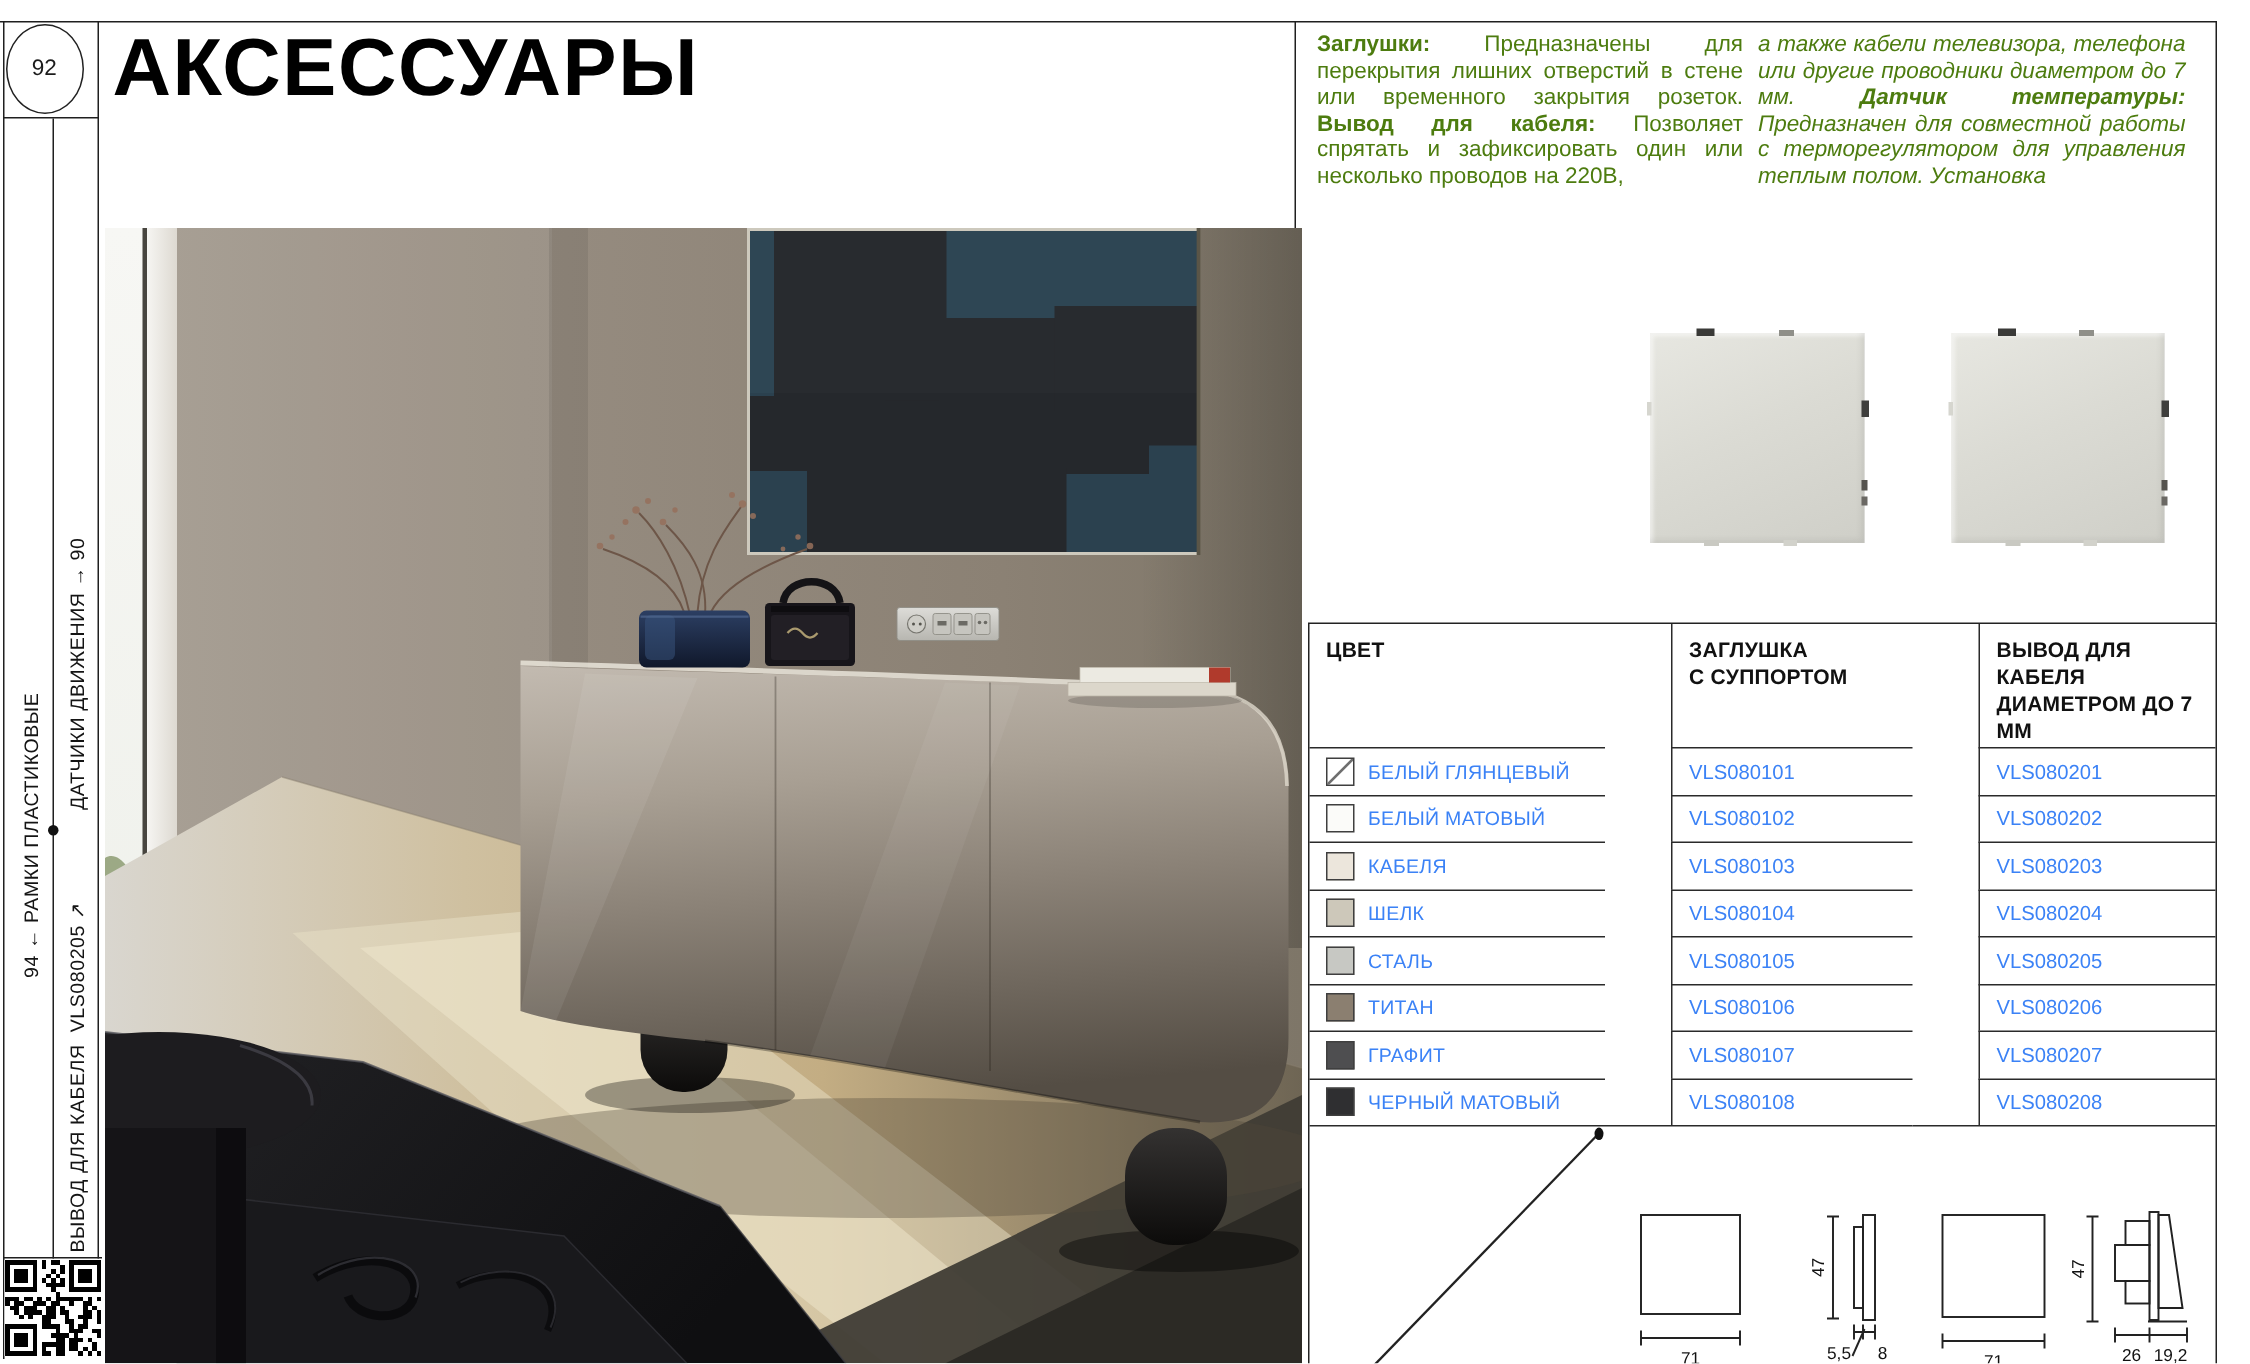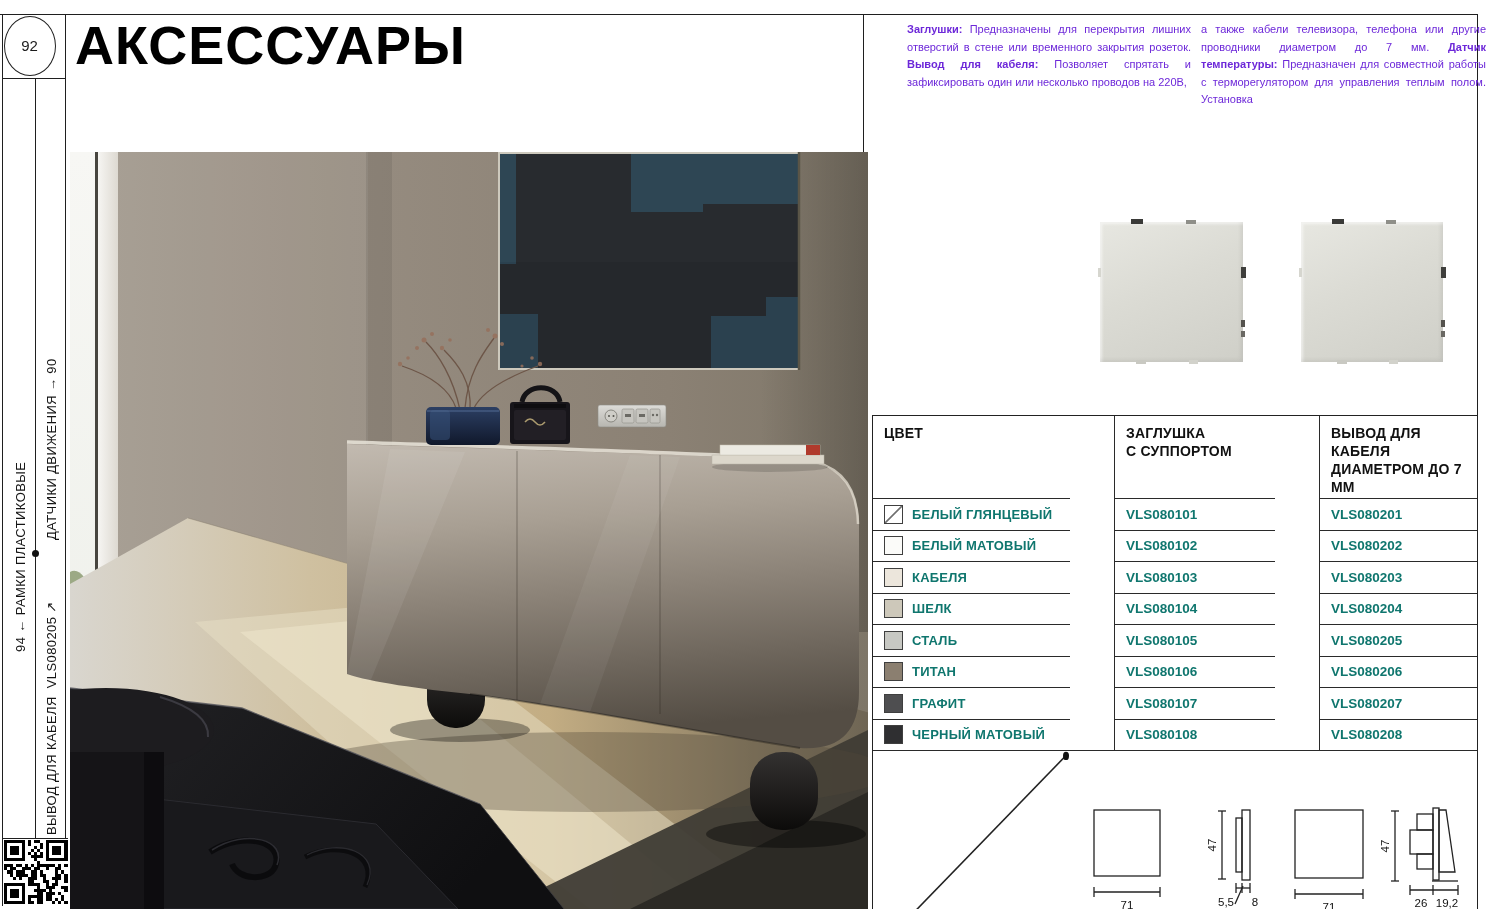--- a/index.html
+++ b/index.html
@@ -14,45 +14,45 @@
   #title{position:absolute;left:75px;top:16px;font-size:54px;line-height:1.1;font-weight:700;
     letter-spacing:1px;color:#000000;}
   
   .vnav{position:absolute;transform-origin:0 0;transform:rotate(-90deg);font-size:13px;
     letter-spacing:.4px;white-space:pre;color:#141414;height:22px;line-height:22px;}
   #nav-dot{position:absolute;left:31.5px;top:550px;width:7px;height:7px;border-radius:50%;background:#111;}
   
   #qr{position:absolute;left:2.5px;top:840px;width:65px;height:64px;background:#fff;}
   #qr svg{width:100%;height:100%;display:block;}
   
-  .desc{position:absolute;top:21px;font-size:11px;line-height:17.5px;text-align:justify;color:#6d28d9;margin-left:29px;}
+  .desc{position:absolute;top:21px;font-size:15px;line-height:17.5px;text-align:justify;color:#4d7c0f;}
   .desc b{font-weight:700;}
   #desc-col1{left:878px;width:284px;}
-  #desc-col2{left:1172px;width:285px;}
+  #desc-col2{left:1172px;width:285px;font-style:italic;}
   
   .plate{position:absolute;top:222px;height:140px;background:linear-gradient(155deg,#e7e7e1 0%,#dbdbd4 45%,#cfcfc8 100%);
     box-shadow:inset -2px -2px 4px rgba(0,0,0,.07), inset 2px 2px 3px rgba(255,255,255,.6);}
   #plate1{left:1100px;width:143px;} #plate2{left:1301px;width:142px;}
   .tab{position:absolute;}
   .t1{left:22%;top:-3px;width:12px;height:5px;background:#3a3a38;}
   .t2{left:60%;top:-2px;width:10px;height:4px;background:#8f8f89;}
   .t3{right:-3px;top:32%;width:5px;height:11px;background:#3f3f3d;}
   .t4{right:-2px;top:70%;width:4px;height:7px;background:#55534e;}
   .t5{right:-2px;top:78%;width:4px;height:6px;background:#6b6964;}
   .t6{left:25%;bottom:-2px;width:10px;height:4px;background:#c9c9c2;}
   .t7{left:62%;bottom:-2px;width:9px;height:4px;background:#d2d2cb;}
   .t8{left:-2px;top:33%;width:3px;height:9px;background:#d6d6cf;}
   
   #ptable{position:absolute;left:872px;top:415px;width:606px;height:541px;border:1.5px solid #222;
     box-sizing:border-box;display:grid;grid-template-columns:197px 205px 1fr;
     grid-template-rows:82px repeat(8,31.5px) 1fr;background:#fff;}
   .th{font-weight:700;font-size:14px;line-height:1.28;padding:9px 11px;white-space:pre-line;
     letter-spacing:.2px;color:#111;}
   .bl{border-left:1px solid #2a2a2a;margin-left:44px;}
-  .td{border-top:1px solid #2a2a2a;display:flex;align-items:center;padding:0 11px;font-size:13.5px;color:#0f766e;font-weight:bold;}
+  .td{border-top:1px solid #2a2a2a;display:flex;align-items:center;padding:0 11px;font-size:13.5px;color:#3b82f6;}
   .sw{width:19px;height:19px;border:1px solid #3f3f3f;box-sizing:border-box;margin-right:9px;flex:none;}
   .sw.glossy{background-image:linear-gradient(135deg,#fff 45%,#6f6f6f 48%,#6f6f6f 52%,#fff 55%);}
   .lbl{font-size:13px;letter-spacing:.2px;}
   .bd{border-top:1px solid #2a2a2a;position:relative;}
   .bd svg{position:absolute;inset:0;width:100%;height:100%;}
   .dim{stroke:#222;stroke-width:1.3;fill:none;}
   .dimtxt{font-size:11.5px;fill:#111;font-family:"Liberation Sans","DejaVu Sans",sans-serif;}
   
   #photo{position:absolute;left:70px;top:152px;width:798px;height:757px;overflow:hidden;}
   #photo svg{display:block;width:100%;height:100%;}

